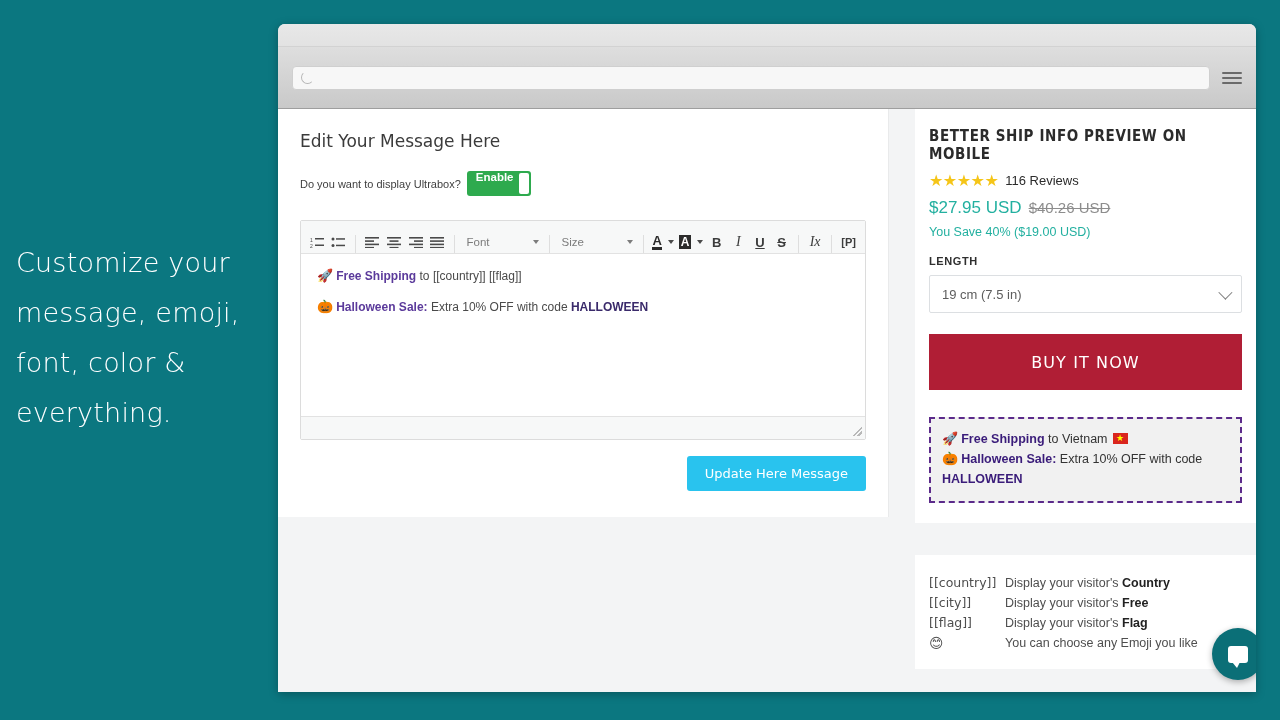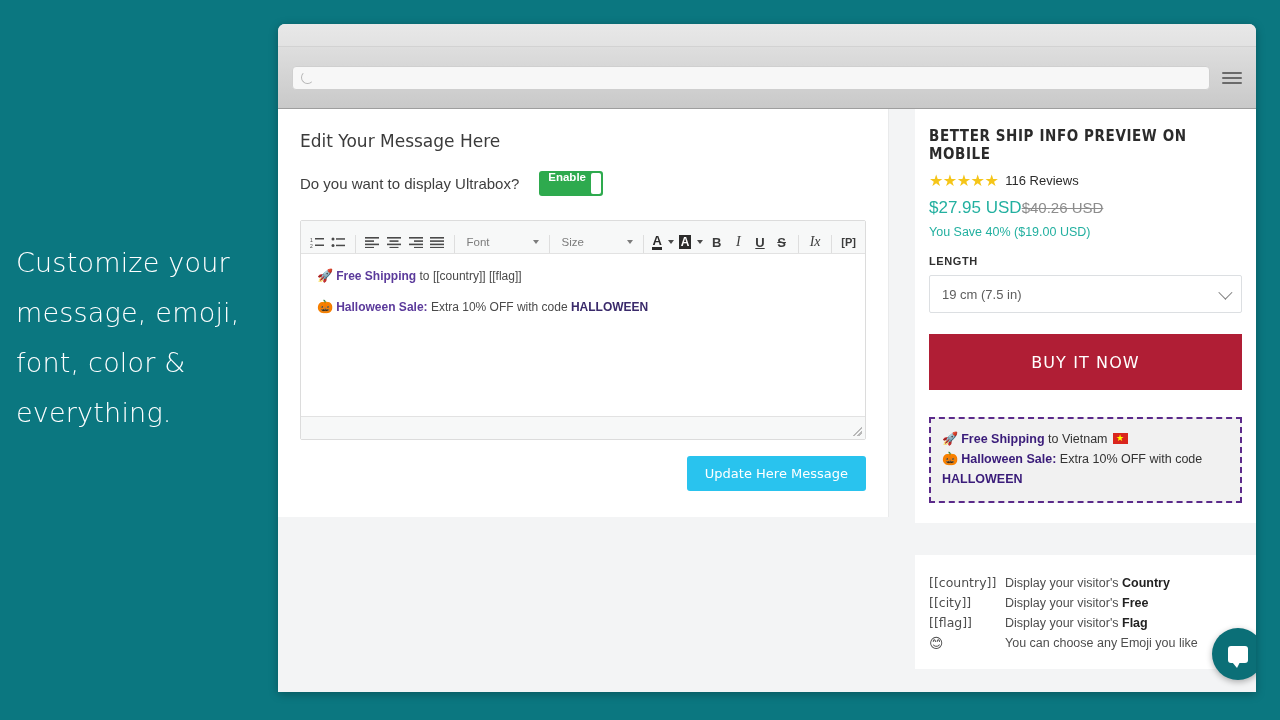--- a/index.html
+++ b/index.html
@@ -118,23 +118,23 @@
     font-family: "DejaVu Sans", sans-serif;
     font-weight: 400;
     margin: 0 0 20px 0;
   }
   #toggle-row {
     display: flex;
     align-items: center;
     margin-bottom: 24px;
   }
   #toggle-label {
-    font-size: 15px;
+    font-size: 11px;
     color: #3f3f3f;
-    margin-right: 20px;
+    margin-right: 6px;
   }
   #ultrabox-toggle {
     width: 64px;
     height: 25px;
     background: #2eaa4e;
     border-radius: 3px;
     display: flex;
     align-items: flex-start;
     position: relative;
     cursor: pointer;
@@ -277,21 +277,21 @@
     font-family: "DejaVu Sans Condensed", "Liberation Sans Narrow", "Liberation Sans", sans-serif;
     font-size: 15px;
     letter-spacing: 0.6px;
     font-weight: bold;
     color: #2b2b2b;
     margin: 0 0 8px 0;
   }
   #rating-row { display: flex; align-items: center; margin-bottom: 8px; }
   #stars { color: #f5c518; font-size: 16px; letter-spacing: -0.5px; margin-right: 7px; }
   #reviews-count { font-size: 13px; color: #2b2b2b; }
-  #price-row { margin-bottom: 7px; display: flex; align-items: baseline; }
+  #price-row { margin-bottom: 7px; display: flex; align-items: baseline; gap: 7px; }
   #price-sale { font-size: 17px; color: #23b0a0; }
   #price-compare { font-size: 15px; color: #8d8d8d; text-decoration: line-through; }
   #savings { font-size: 12.5px; color: #23b0a0; margin-bottom: 16px; }
   #length-label {
     font-size: 11px; font-weight: bold; color: #2f2f2f;
     letter-spacing: 0.6px; margin-bottom: 8px;
   }
   #length-select {
     height: 36px;
     border: 1px solid #dcdfe2;

